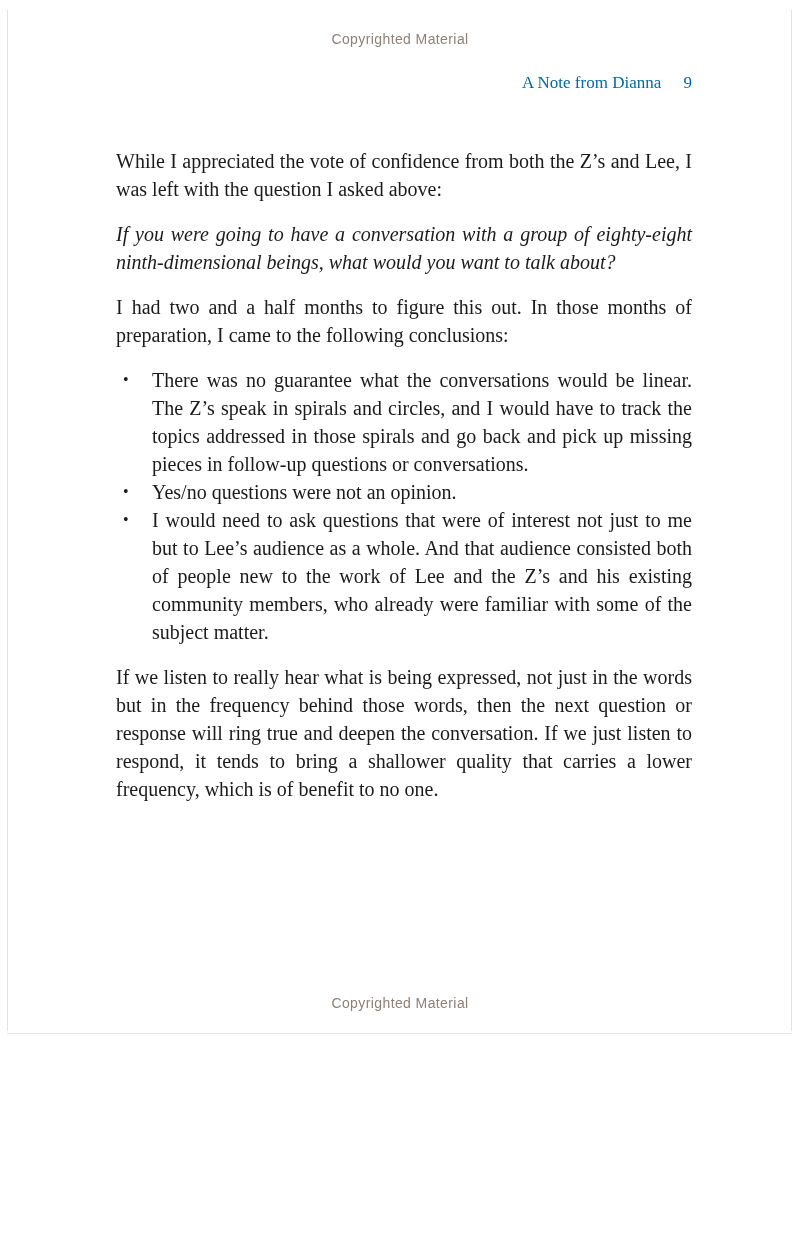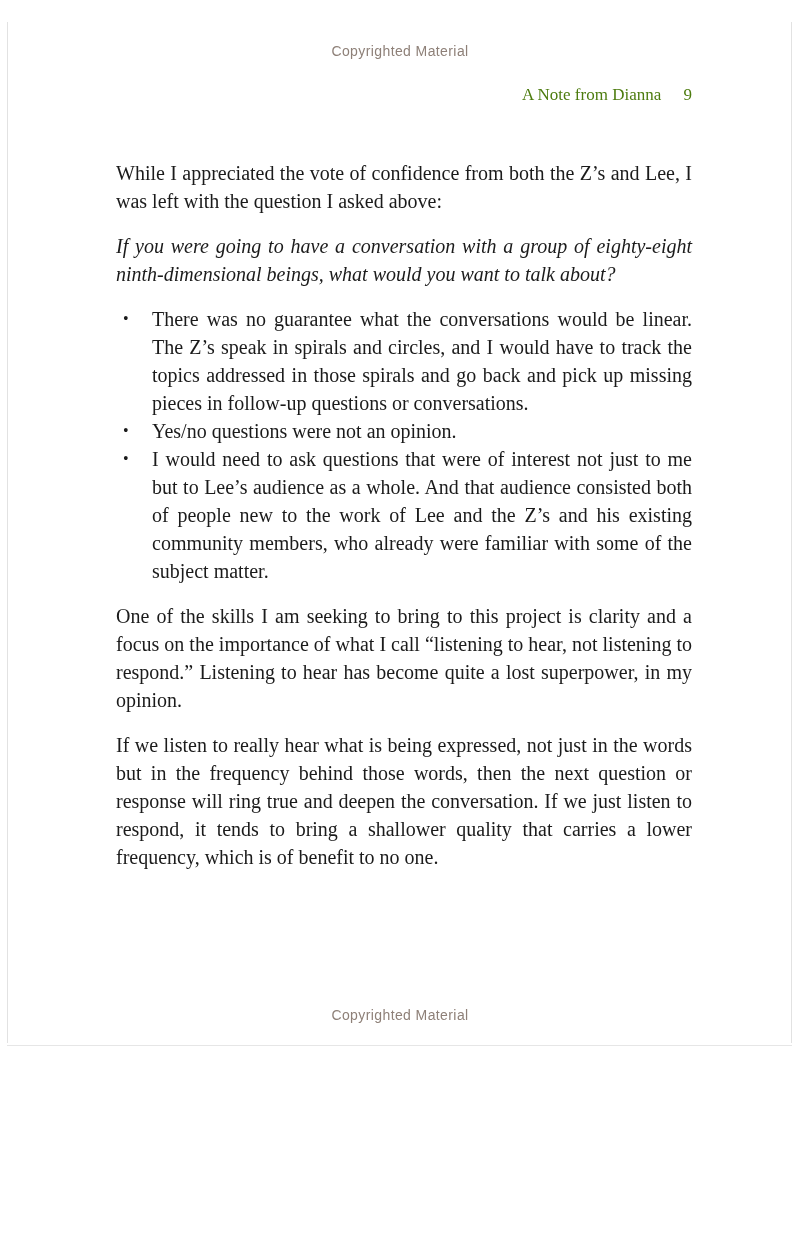--- a/index.html
+++ b/index.html
@@ -1,21 +1,21 @@
 <!DOCTYPE html>
 <html><head>
 <meta charset="utf-8">
 <style>
   * { margin: 0; padding: 0; box-sizing: border-box; }
   html, body { background: #ffffff; }
   .page {
     position: relative;
     width: 800px;
     height: 1037px;
-    margin: 16px auto;
+    margin: 4px auto;
     background: #ffffff;
     font-family: "Liberation Serif", serif;
     color: #1b1b1b;
     overflow: hidden;
   }
   .page-edge {
     position: absolute;
     top: 6px;
     bottom: 10px;
     width: 1px;
@@ -43,21 +43,21 @@
     position: absolute;
     left: 0;
     right: 0;
     bottom: 30px;
   }
   .running-header {
     margin-top: 26px;
     padding: 0 108px 0 116px;
     text-align: right;
     font-size: 17px;
-    color: #4d7c0f;
+    color: #0369a1;
   }
   .running-header .pagenum { margin-left: 18px; }
   .body-text {
     margin-top: 54px;
     padding: 0 108px 0 116px;
     font-size: 20px;
     line-height: 28px;
     text-align: justify;
   }
   .body-text p { margin-bottom: 17px; }
@@ -92,37 +92,37 @@
     <span class="chapter">A Note from Dianna</span>
     <span class="pagenum">9</span>
   </div>
 
   <div class="body-text">
 
     <p>While I appreciated the vote of confidence from both the Z’s and Lee, I was left with the question I asked above:</p>
 
     <p class="quote">If you were going to have a conversation with a group of eighty-eight ninth-dimensional beings, what would you want to talk about?</p>
 
+    <p>I had two and a half months to figure this out. In those months of preparation, I came to the following conclusions:</p>
 
     <ul class="conclusions">
       <li>
         <span class="bullet">•</span>
         <span>There was no guarantee what the conversations would be linear. The Z’s speak in spirals and circles, and I would have to track the topics addressed in those spirals and go back and pick up missing pieces in follow-up questions or conversations.</span>
       </li>
       <li>
         <span class="bullet">•</span>
         <span>Yes/no questions were not an opinion.</span>
       </li>
       <li>
         <span class="bullet">•</span>
         <span>I would need to ask questions that were of interest not just to me but to Lee’s audience as a whole. And that audience consisted both of people new to the work of Lee and the Z’s and his existing community members, who already were familiar with some of the subject matter.</span>
       </li>
     </ul>
 
-    <p>One of the skills I am seeking to bring to this project is clarity and a focus on the importance of what I call “listening to hear, not listening to respond.” Listening to hear has become quite a lost superpower, in my opinion.</p>
 
     <p>If we listen to really hear what is being expressed, not just in the words but in the frequency behind those words, then the next question or response will ring true and deepen the conversation. If we just listen to respond, it tends to bring a shallower quality that carries a lower frequency, which is of benefit to no one.</p>
 
   </div>
 
   <div class="copyright bottom">Copyrighted Material</div>
 
 </div>
 
 </body></html>

